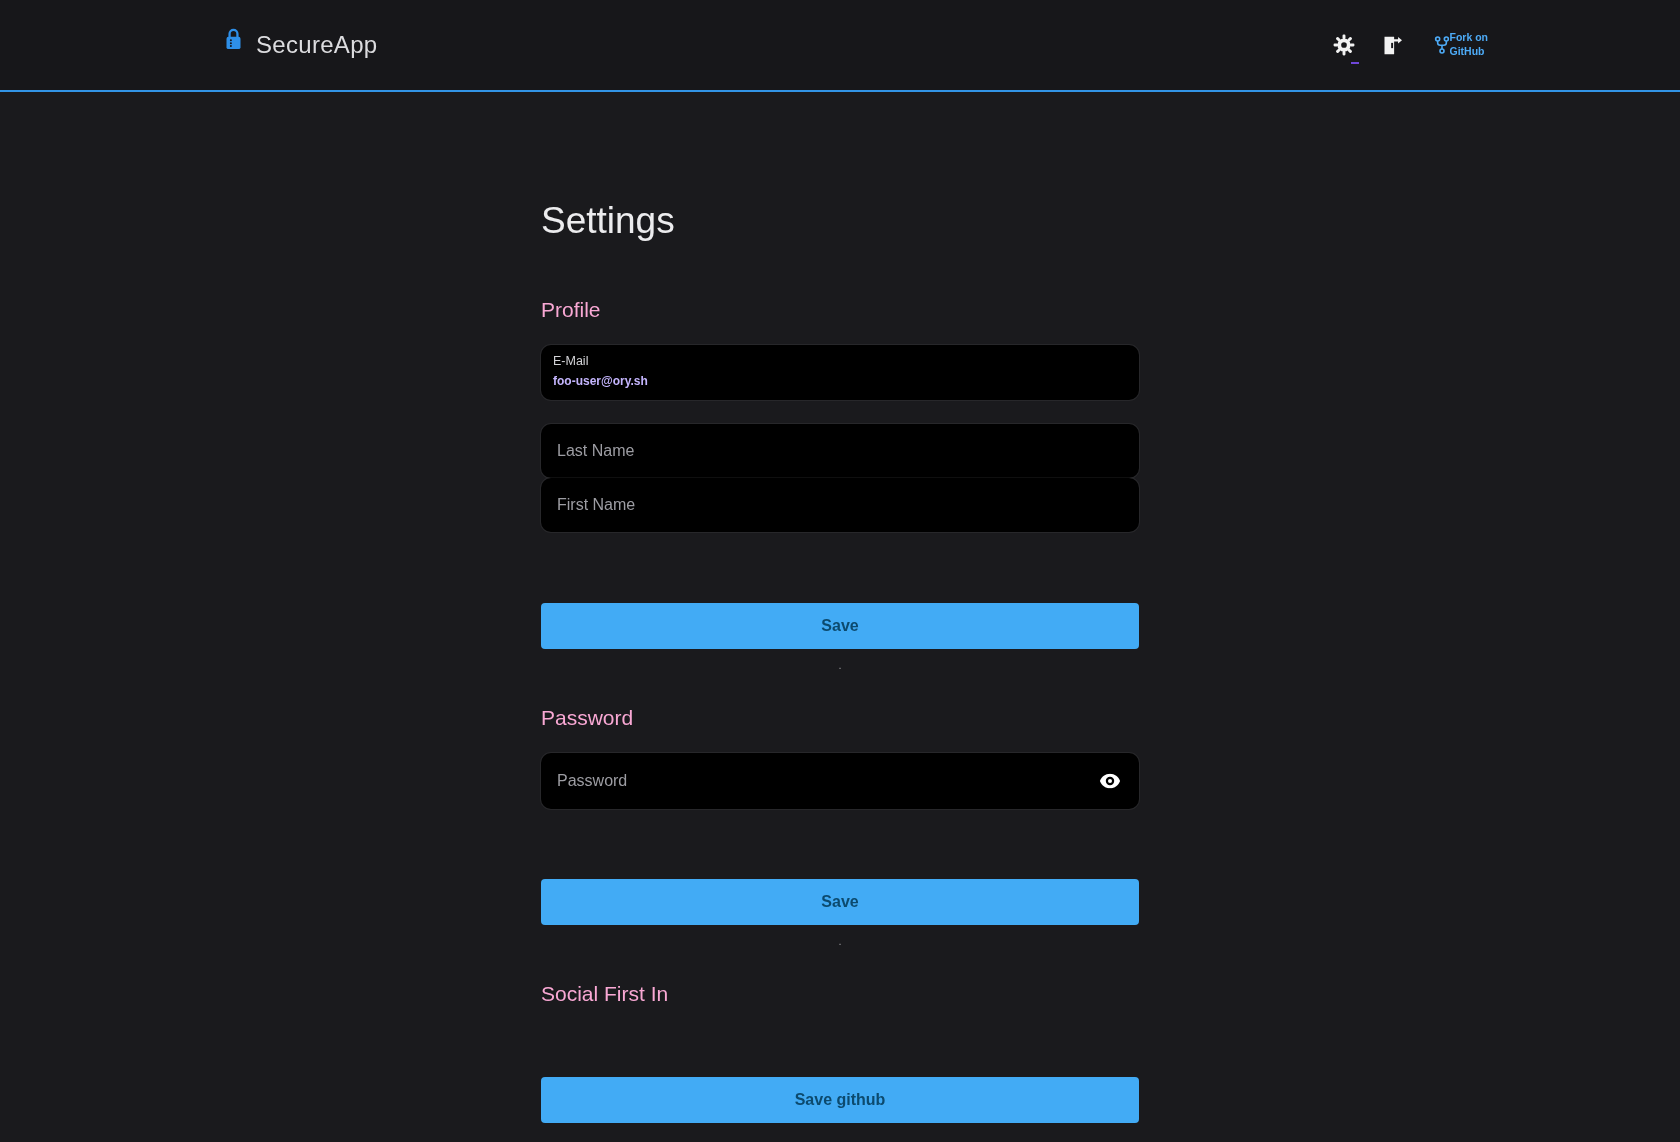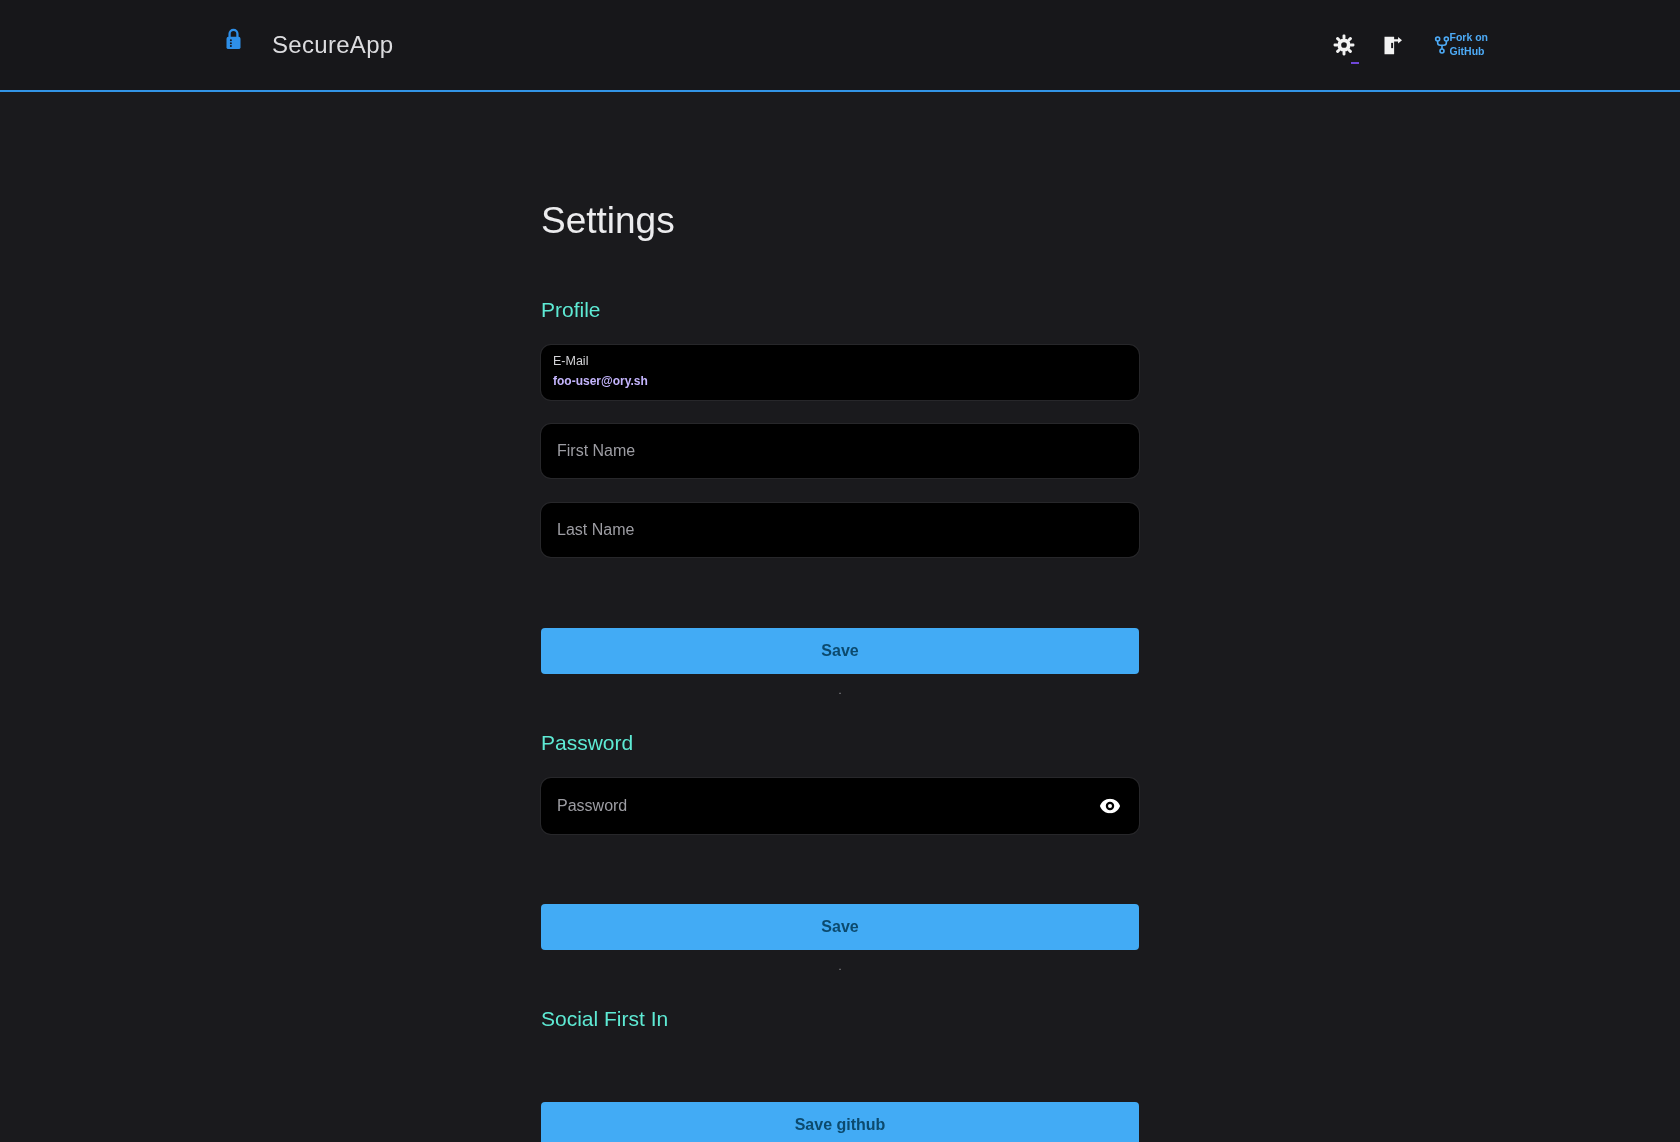--- a/index.html
+++ b/index.html
@@ -19,21 +19,21 @@
     background: #17171a;
     border-bottom: 2px solid #3294e6;
     display: flex;
     align-items: center;
     justify-content: space-between;
     padding: 0 192px 0 223px;
   }
   .brand {
     display: flex;
     align-items: center;
-    gap: 28px;
+    gap: 12px;
   }
   .brand .lock-svg { margin-bottom: 12px; }
   .brand-name {
     color: #dcdcdf;
     font-size: 24px;
     font-weight: 400;
     letter-spacing: 0.3px;
   }
   .header-actions {
     display: flex;
@@ -81,21 +81,21 @@
   .page-title {
     margin: 0 0 56px 0;
     font-size: 37px;
     font-weight: 400;
     color: #ececee;
   }
   .section-heading {
     margin: 0 0 23px 0;
     font-size: 21px;
     font-weight: 400;
-    color: #5eead4;
+    color: #f9a8d4;
   }
   .section-heading.mt { margin-top: 36px; }
 
   .email-field {
     box-sizing: border-box;
     background: #000;
     border-radius: 10px;
     box-shadow: 0 0 0 1px rgba(255,255,255,0.06);
     padding: 9px 12px;
     margin-bottom: 24px;
@@ -242,23 +242,23 @@
   <h1 class="page-title">Settings</h1>
 
   <section>
     <h2 class="section-heading">Profile</h2>
 
     <div class="email-field">
       <span class="field-label">E-Mail</span>
       <input class="email-input" type="text" value="foo-user@ory.sh" style="">
     </div>
 
+    <input class="text-input" type="text" placeholder="Last Name" style="">
+
     <input class="text-input first" type="text" placeholder="First Name" style="">
-
-    <input class="text-input" type="text" placeholder="Last Name" style="">
 
     <button class="save-btn">Save</button>
     <div class="divider-dot">.</div>
   </section>
 
   <section>
     <h2 class="section-heading mt">Password</h2>
 
     <div class="password-wrap">
       <input class="text-input" type="password" placeholder="Password" style="">

